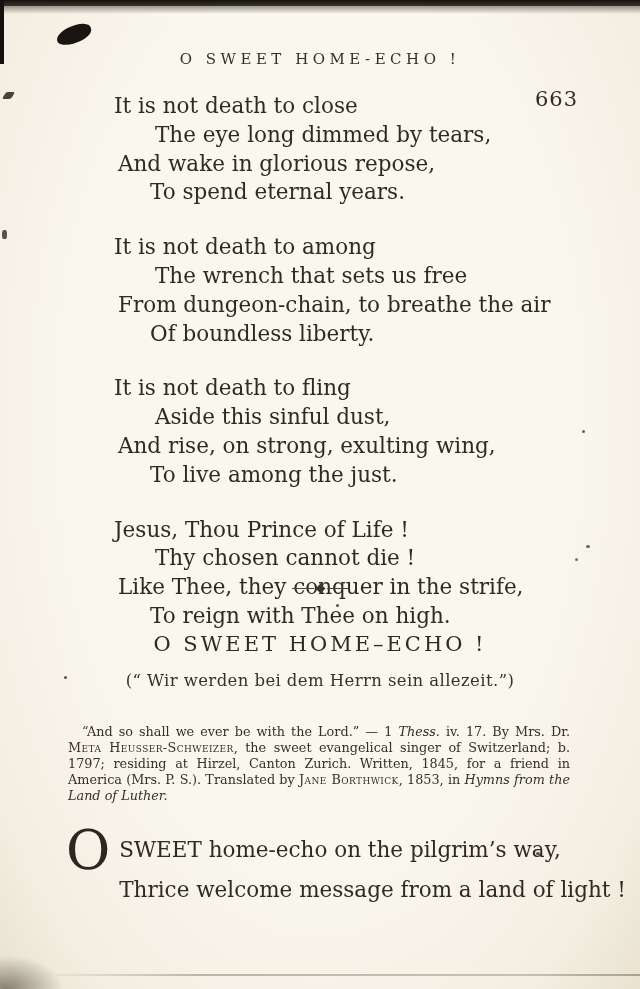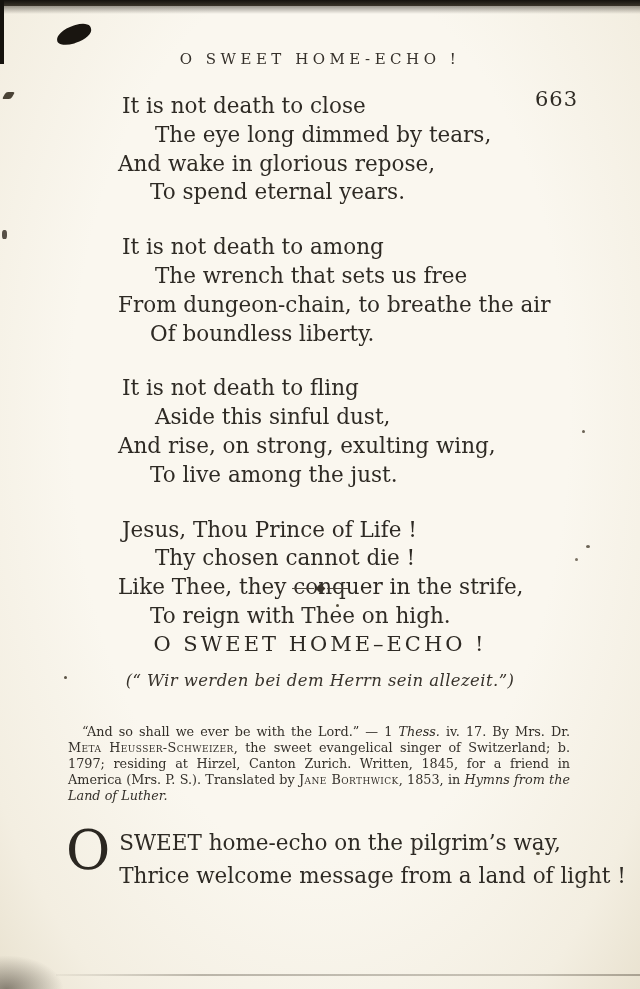--- a/index.html
+++ b/index.html
@@ -27,39 +27,39 @@
   .art-speck-m2{position:absolute;top:852px;right:100px;width:4px;height:3px;background:#55503f;border-radius:50%;}
   .art-bottom-line{position:absolute;top:974px;left:56px;right:0;height:2px;background:linear-gradient(to right,rgba(90,82,68,.05),rgba(90,82,68,.38) 25%,rgba(90,82,68,.30) 80%,rgba(90,82,68,.45));}
   .art-smudge-bl{position:absolute;bottom:0;left:0;width:64px;height:34px;background:radial-gradient(ellipse at 10% 100%,rgba(55,48,38,.55),rgba(55,48,38,0) 70%);}
   
   .header{position:absolute;top:50px;left:0;right:0;height:28px;}
   .running-title{position:absolute;left:0;right:0;text-align:center;font-size:15px;letter-spacing:4.5px;color:#35302a;}
   .page-number{position:absolute;right:62px;top:-3px;font-size:21px;letter-spacing:1px;color:#2f2b24;margin-top:40px;}
   
   .poem{position:absolute;top:92px;left:102px;font-size:21.5px;line-height:28.8px;white-space:nowrap;}
   .stanza{margin-bottom:26px;}
-  .stanza .line:nth-child(1){margin-left:20px;}
+  .stanza .line:nth-child(1){margin-left:12px;}
   .stanza .line:nth-child(2){margin-left:53px;}
   .stanza .line:nth-child(3){margin-left:16px;}
   .stanza .line:nth-child(4){margin-left:48px;}
   
   .ornament{position:absolute;top:585px;left:0;right:0;display:flex;justify-content:center;align-items:center;}
   .orn-dash{width:22px;height:1.6px;background:#4a443a;}
   .orn-diamond{width:7px;height:7px;background:#3c362d;transform:rotate(45deg);margin:0 3px;}
   
   .section-title{position:absolute;top:632px;left:0;right:0;text-align:center;font-size:21px;letter-spacing:3px;color:#2e2a24;}
-  .section-subtitle{position:absolute;top:671px;left:0;right:0;text-align:center;font-size:16.5px;font-style:italic;color:#37322b;letter-spacing:.4px;}
+  .section-subtitle{position:absolute;top:671px;left:0;right:0;text-align:center;font-size:16.5px;color:#37322b;letter-spacing:.4px;}
   
   .footnote{position:absolute;top:724px;left:68px;width:502px;font-size:12.8px;line-height:16px;text-align:justify;text-indent:14px;color:#34302a;}
   .footnote .it{font-style:italic;}
   .footnote .sc{font-variant:small-caps;letter-spacing:.4px;}
   
   .opening{position:absolute;top:826px;left:66px;width:510px;font-size:21.5px;line-height:33px;white-space:nowrap;}
   .drop-cap{float:left;font-size:54px;line-height:46px;padding:2px 9px 0 0;color:#2b2username721;color:#2b2721;}
-  .opening .hline{display:block;}
+  .opening .hline{display:block;margin-top:7px;}
 </style>
 </head>
 <body>
 
 <div class="page">
 
   <div class="art-top"></div>
   <div class="art-top-fade"></div>
   <div class="art-blob-tl"></div>
   <div class="art-left-strip"></div>

